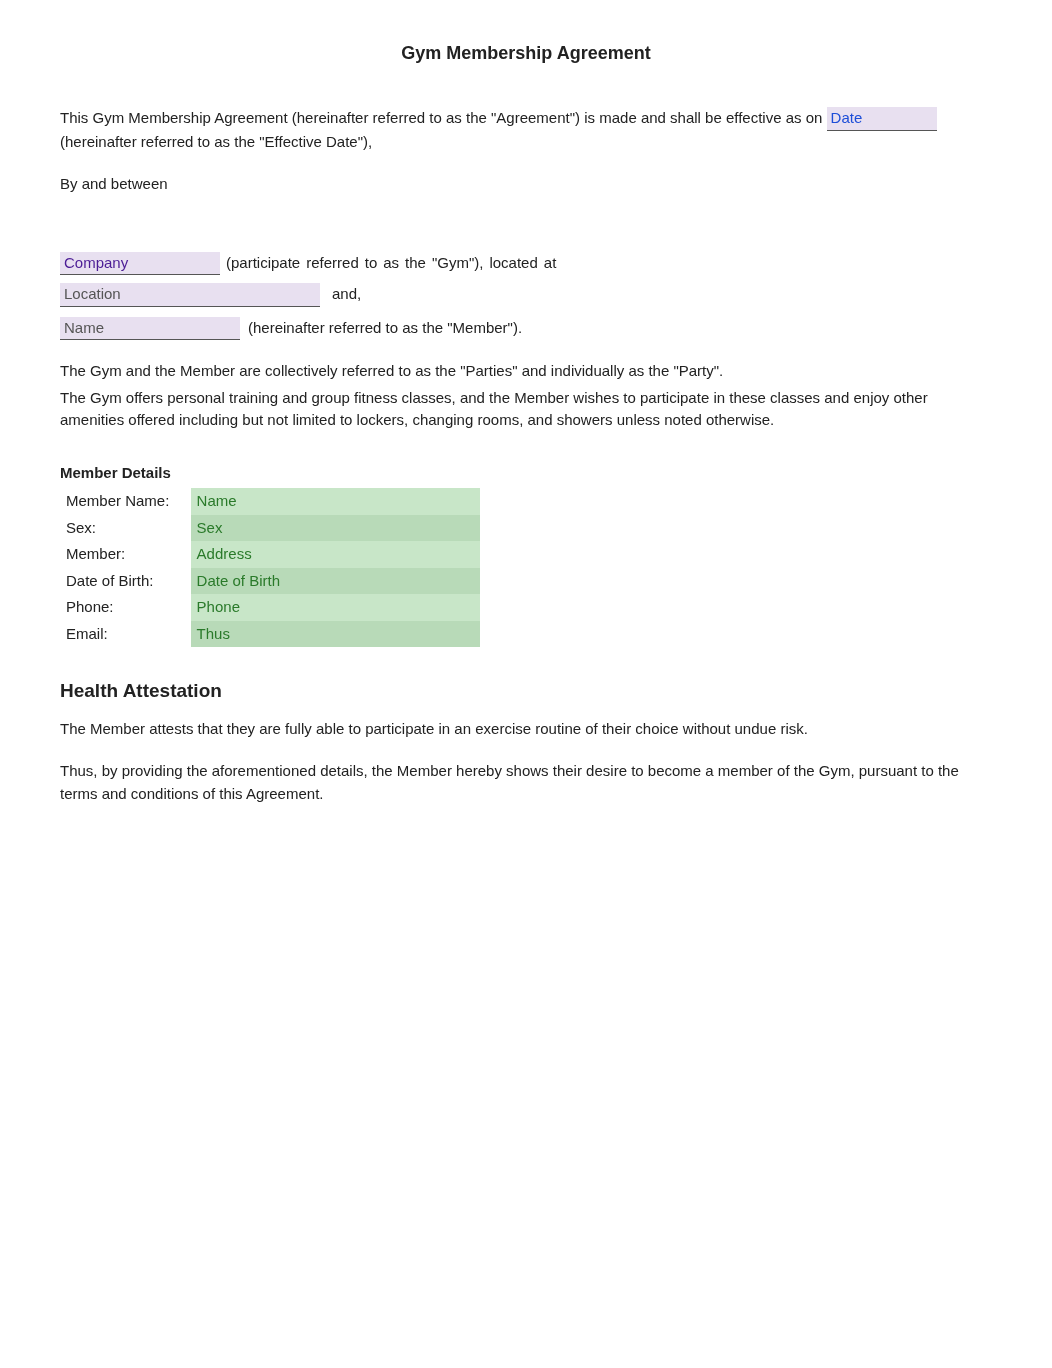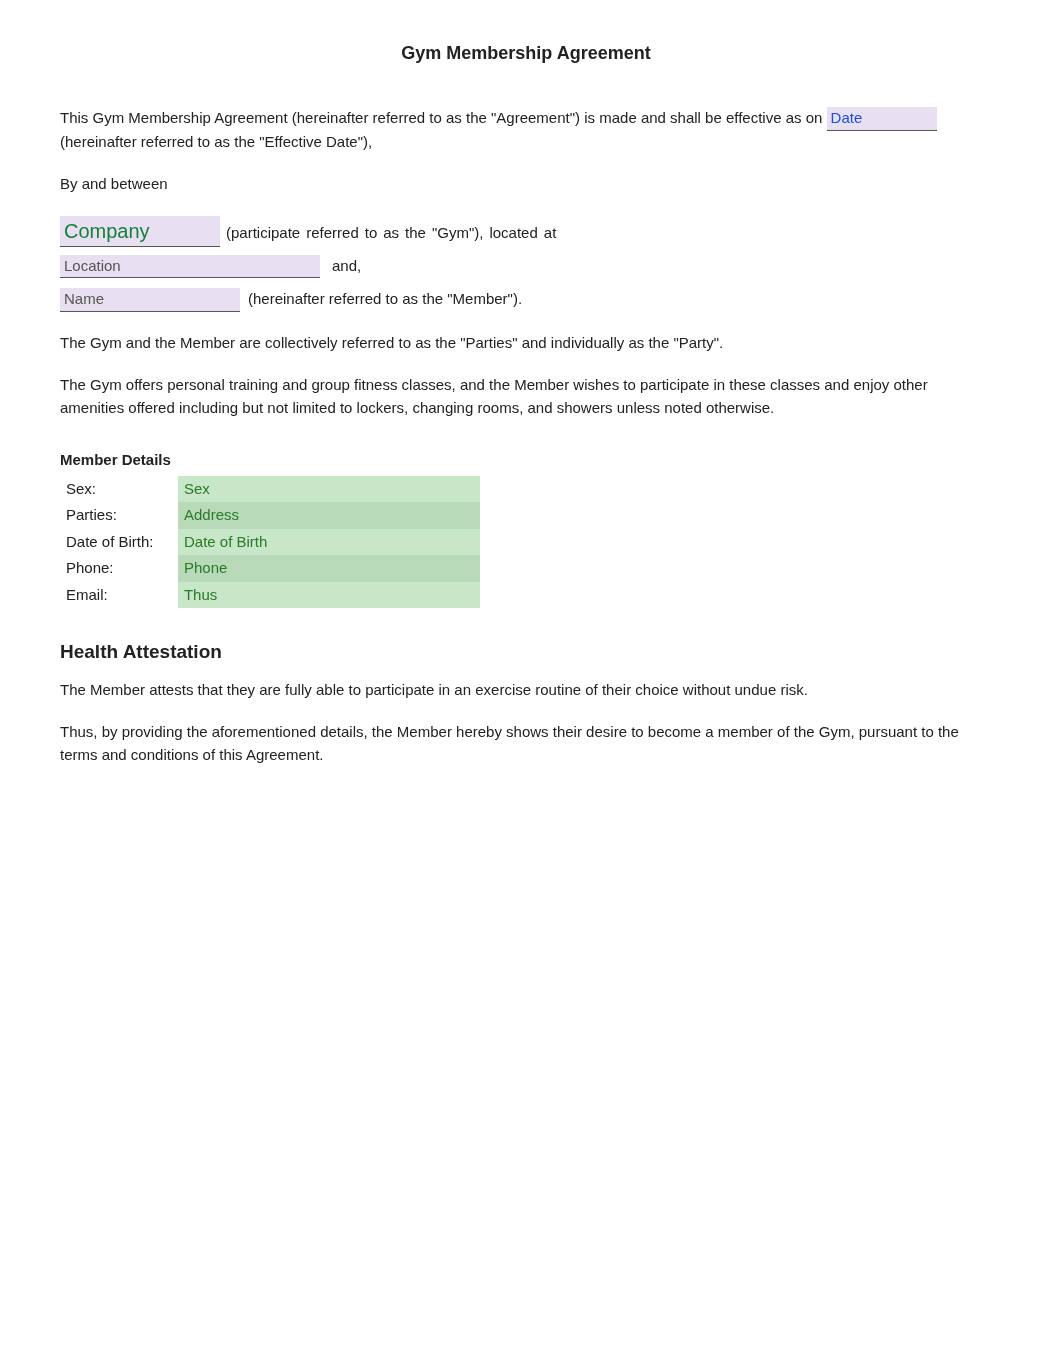--- a/index.html
+++ b/index.html
@@ -40,23 +40,24 @@
       flex-wrap: wrap;
       gap: 6px;
       margin-bottom: 8px;
     }
 
     .field-inline {
       display: inline-block;
       min-width: 160px;
       border-bottom: 1px solid #555;
       background-color: #e8e0f0;
-      color: #15803d;
-      padding: 0 4px;
-      font-size: 20px;
+      color: #4c1d95;
+      padding: 0 4px;
+      font-size: 15px;
+      margin-top: 36px;
     }
 
     .field-inline-date {
       display: inline-block;
       min-width: 110px;
       border-bottom: 1px solid #555;
       background-color: #e8e0f0;
       color: #1d4ed8;
       padding: 0 4px;
       font-size: 15px;
@@ -93,21 +94,21 @@
       display: inline-block;
       min-width: 180px;
       border-bottom: 1px solid #555;
       background-color: #e8e0f0;
       color: #555;
       padding: 0 4px;
       font-size: 15px;
     }
 
     .parties-paragraph {
-      margin-bottom: 20px;
+      margin-bottom: 4px;
     }
 
     .offers-paragraph {
       margin-bottom: 30px;
     }
 
     .member-details-section {
       margin-bottom: 30px;
     }
 
@@ -199,26 +200,30 @@
 </div>
 
 <p class="parties-paragraph">The Gym and the Member are collectively referred to as the "Parties" and individually as the "Party".</p>
 
 <p class="offers-paragraph">The Gym offers personal training and group fitness classes, and the Member wishes to participate in these classes and enjoy other amenities offered including but not limited to lockers, changing rooms, and showers unless noted otherwise.</p>
 
 <div class="member-details-section">
   <div class="member-details-title">Member Details</div>
   <table class="member-details-table">
     <tbody id="member-details-body">
+    <tr>
+          <td>Member Name:</td>
+          <td>Name</td>
+        </tr>
         <tr>
           <td>Sex:</td>
           <td>Sex</td>
         </tr>
         <tr>
-          <td>Parties:</td>
+          <td>Member:</td>
           <td>Address</td>
         </tr>
         <tr>
           <td>Date of Birth:</td>
           <td>Date of Birth</td>
         </tr>
         <tr>
           <td>Phone:</td>
           <td>Phone</td>
         </tr>

